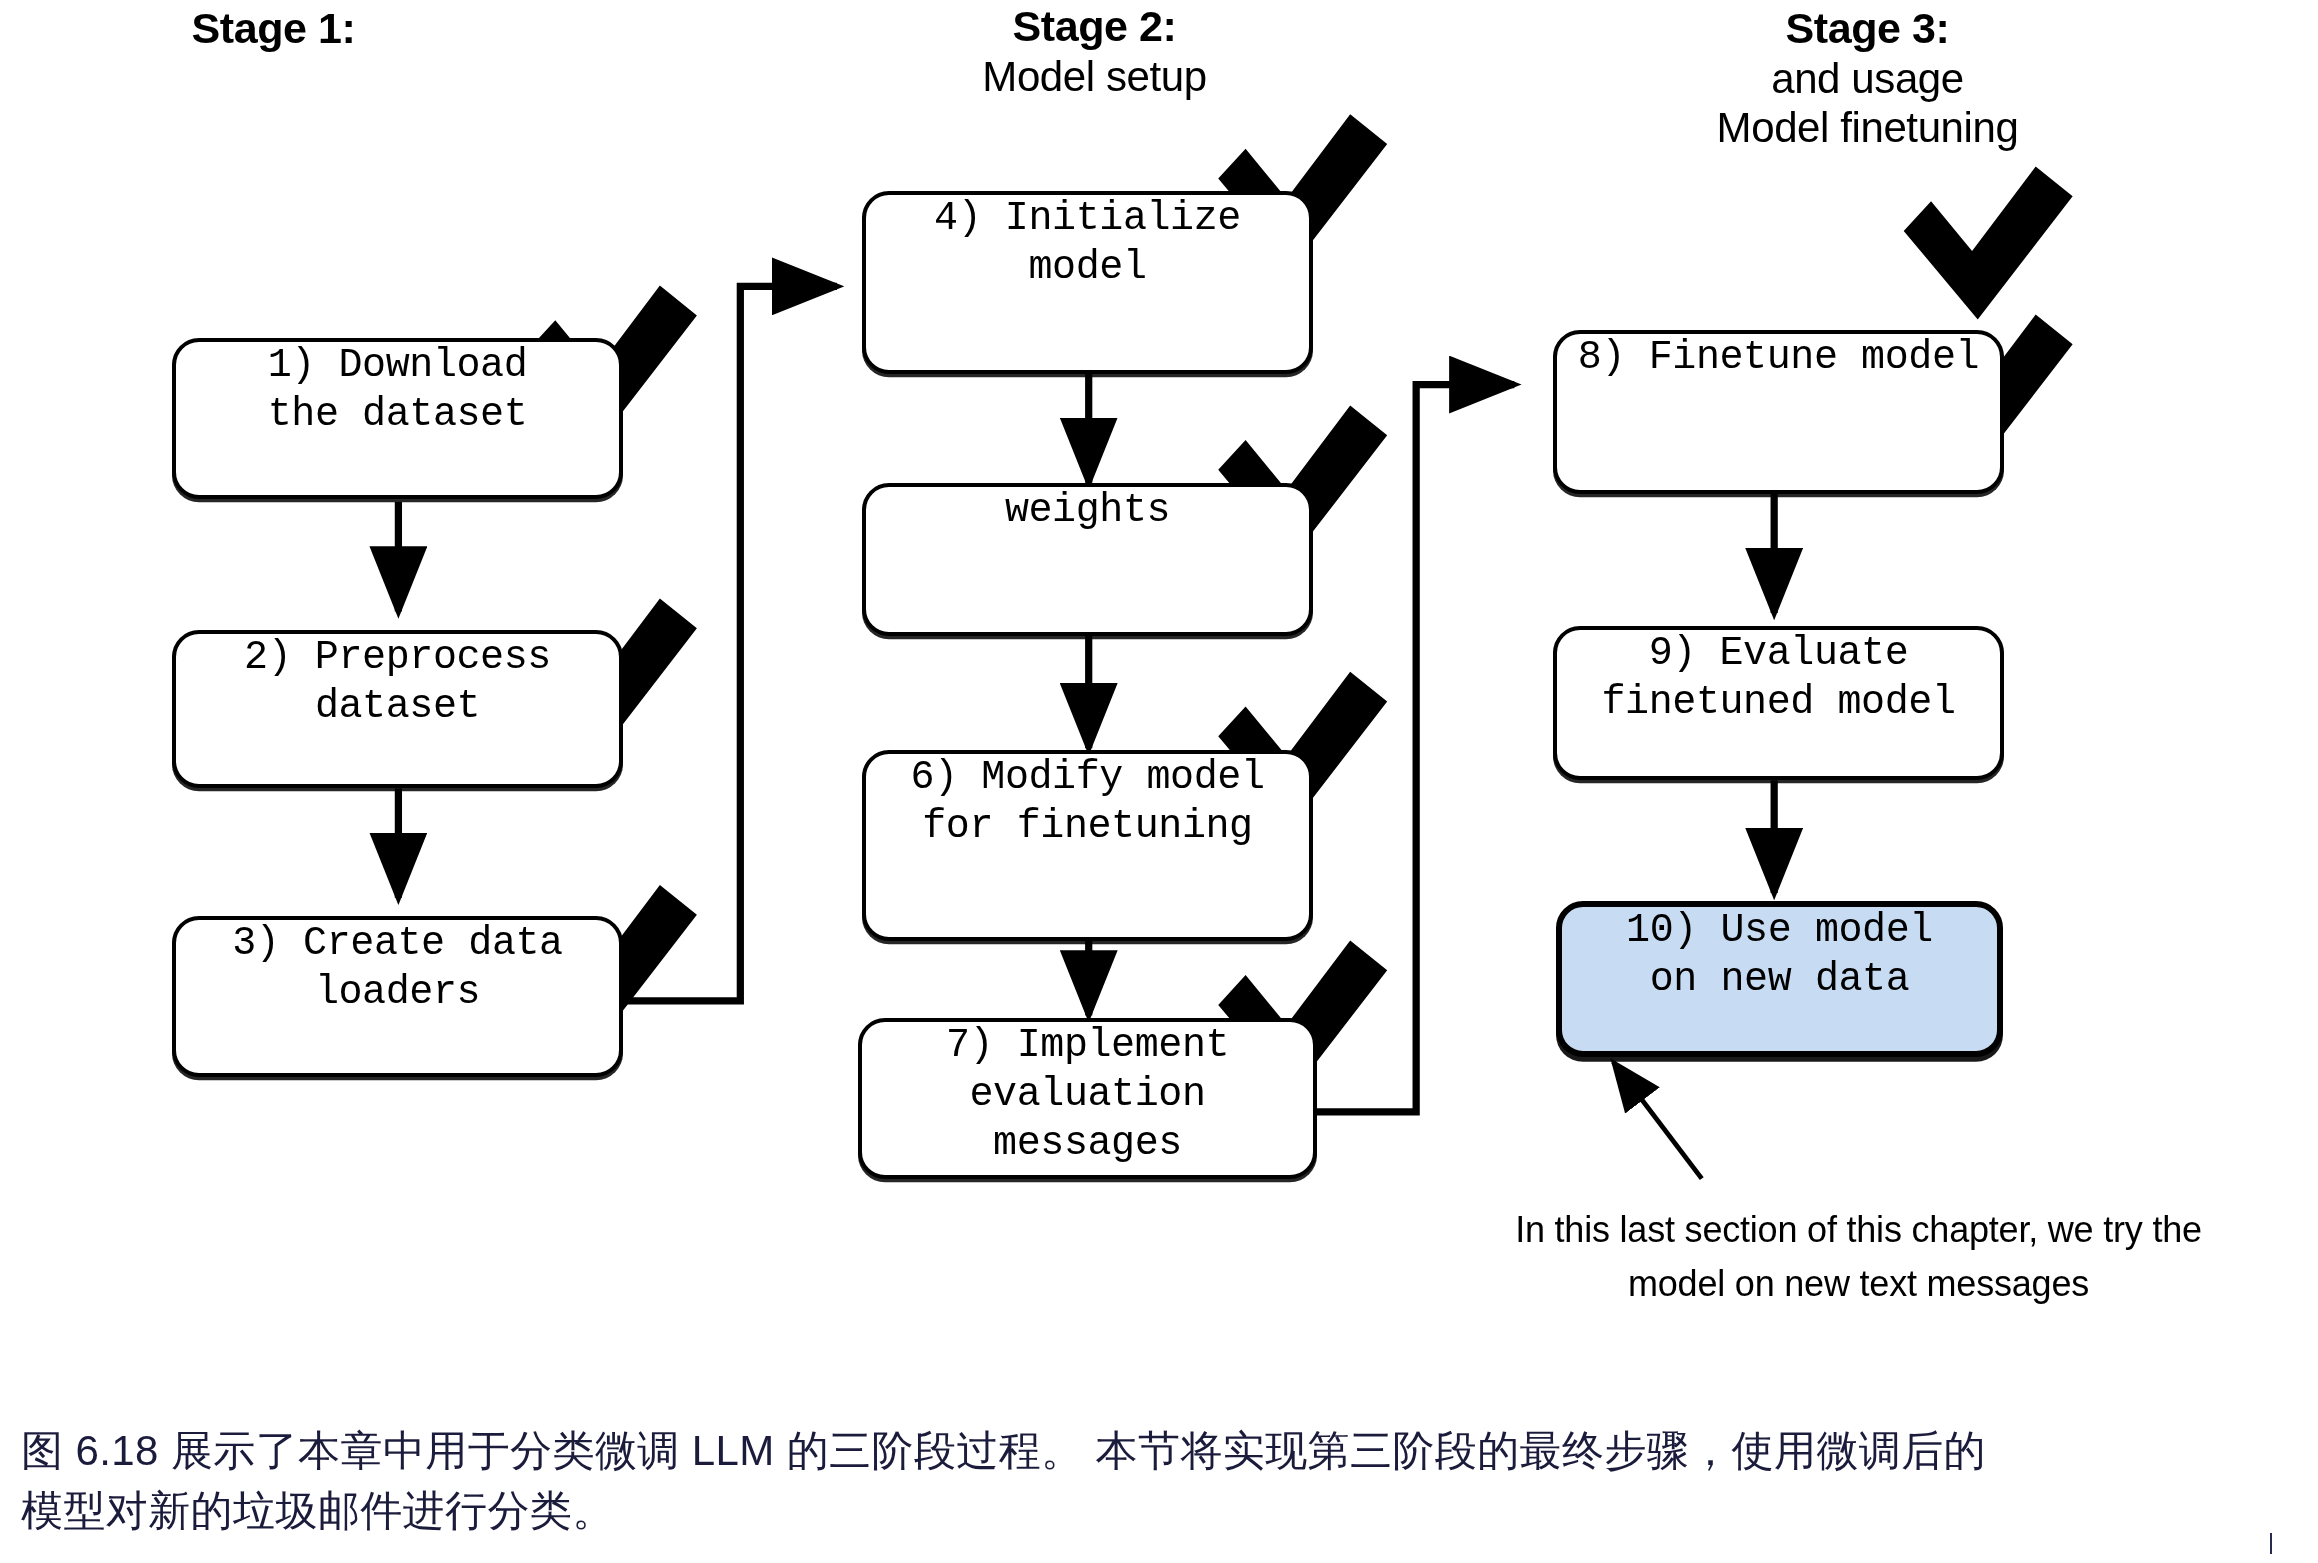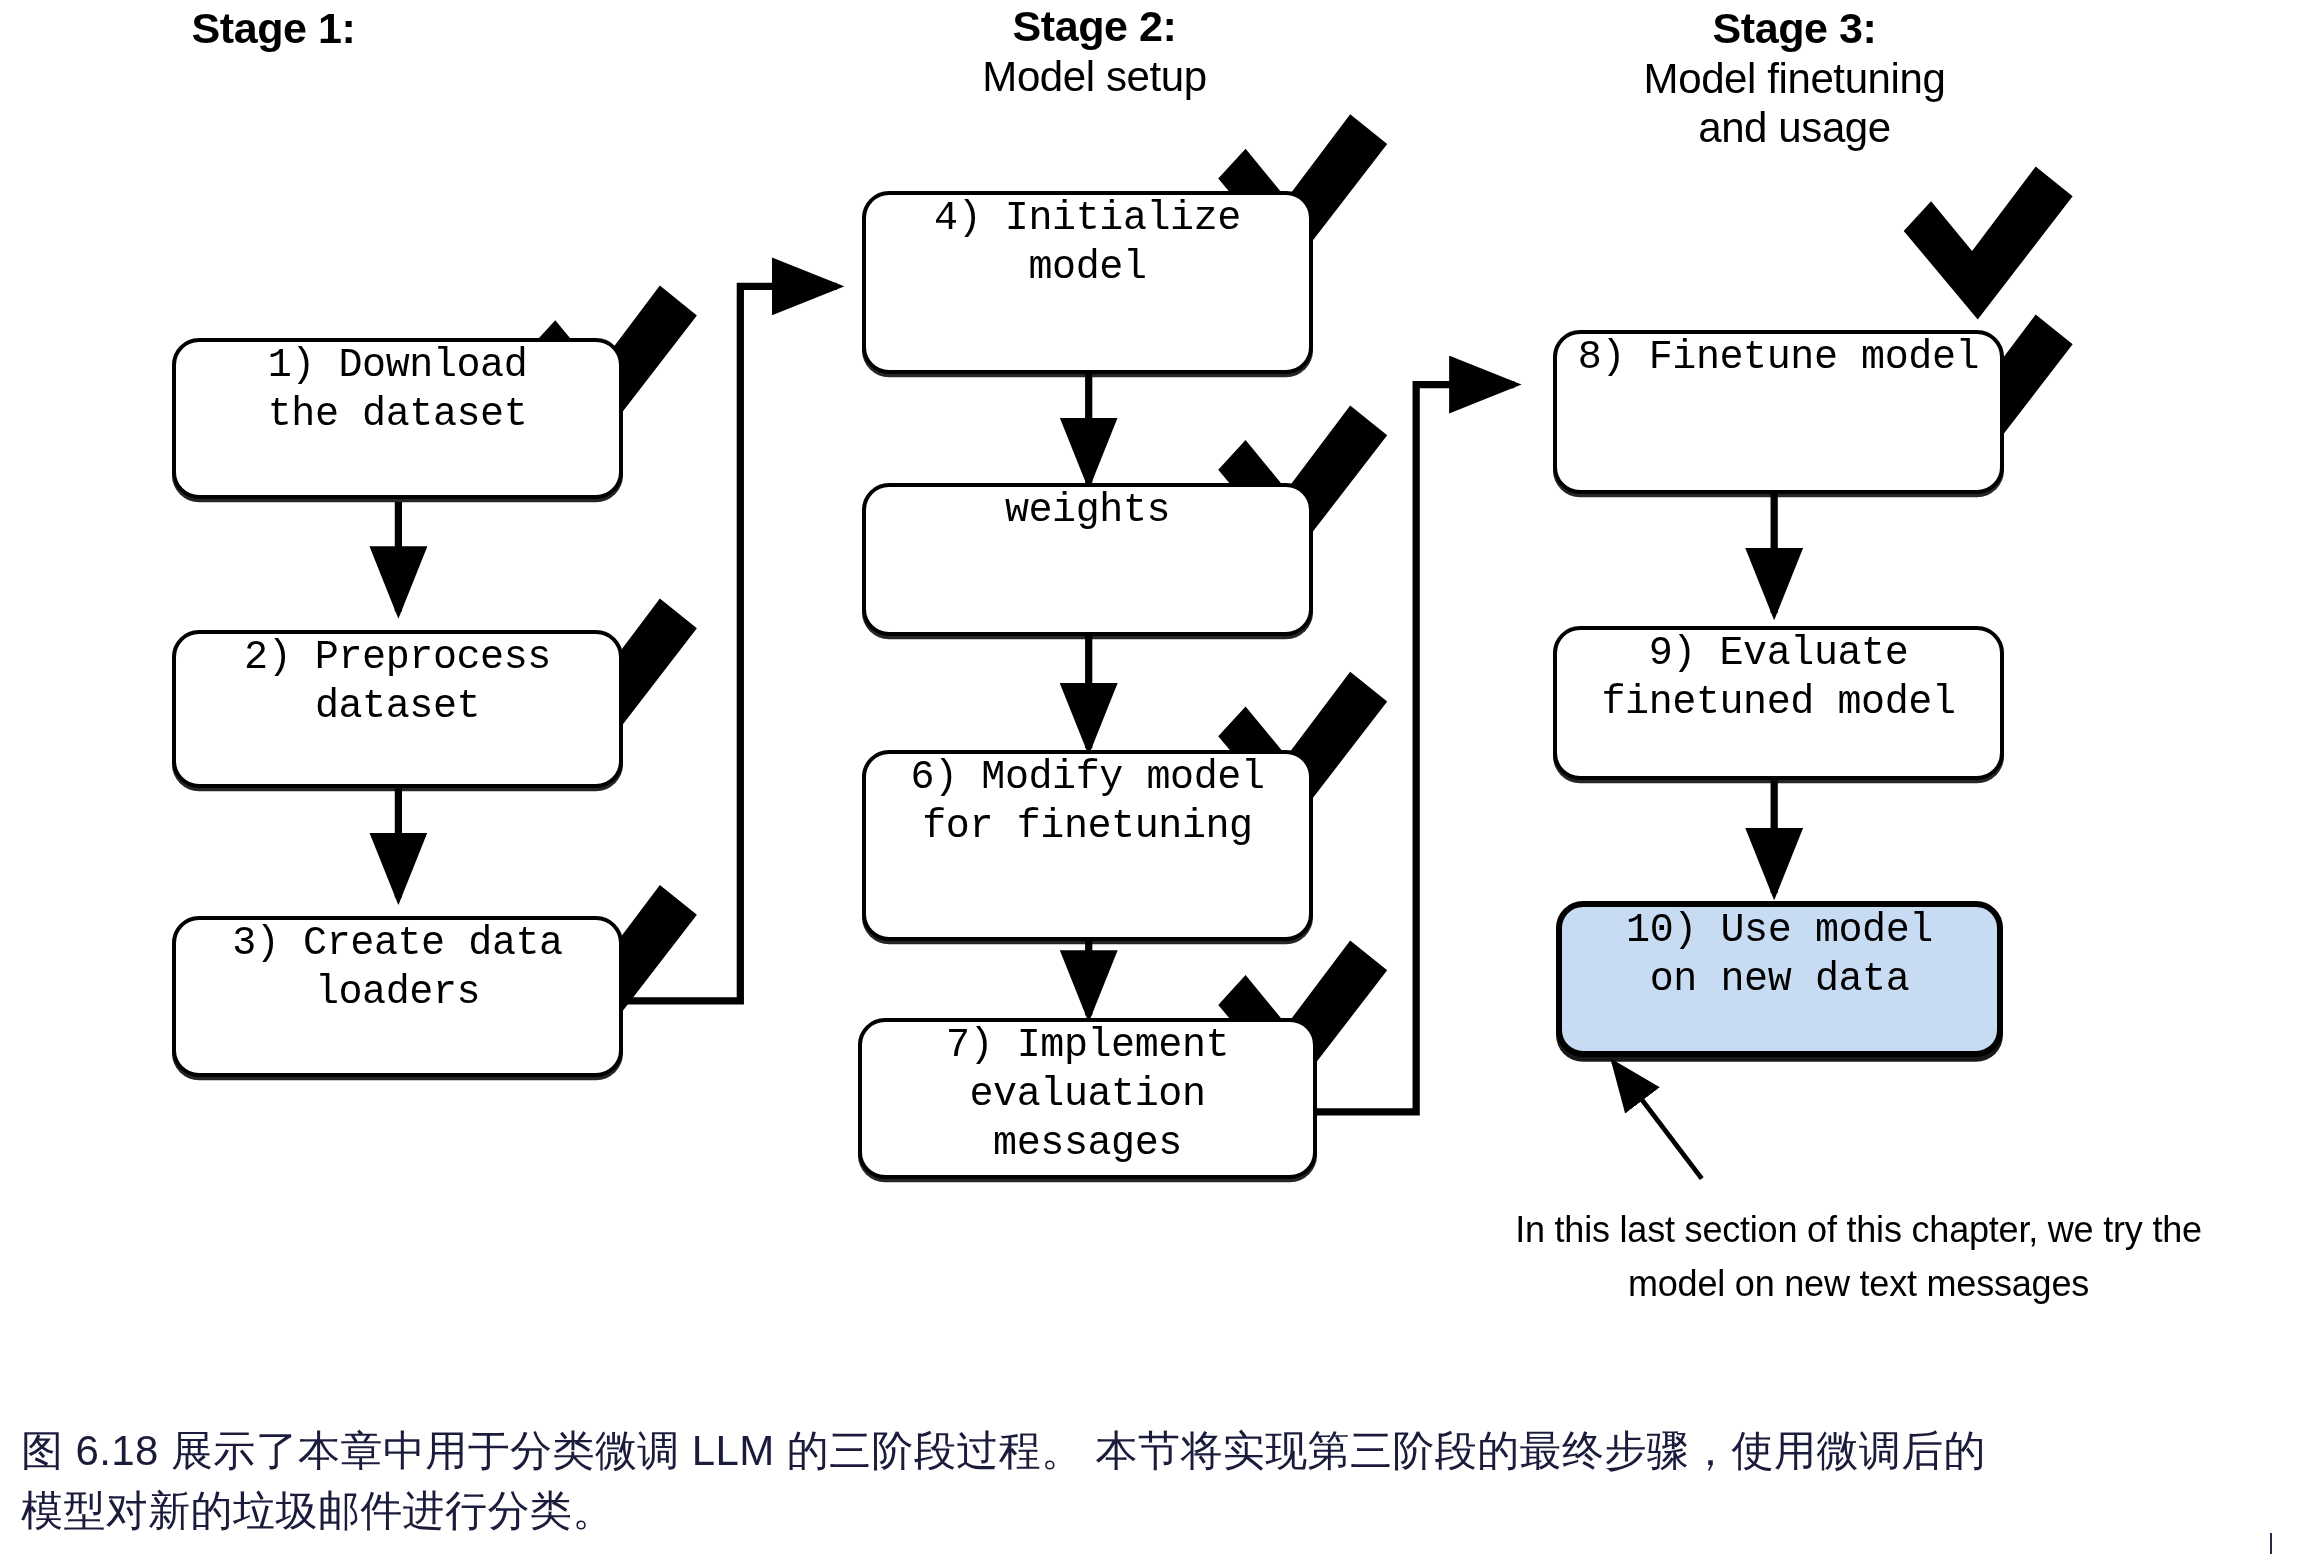--- a/index.html
+++ b/index.html
@@ -111,24 +111,24 @@
 
   <div class="stage-title" style="left:24px; top:3.2px; width:499px;">
     <span class="stage-label">Stage 1:</span>
   </div>
 
   <div class="stage-title" style="left:845px; top:1px; width:499px;">
     <span class="stage-label">Stage 2:</span>
     <span class="stage-desc">Model setup</span>
   </div>
 
-  <div class="stage-title" style="left:1529px; top:3.2px; width:531px;">
+  <div class="stage-title" style="left:1602px; top:3.2px; width:531px;">
     <span class="stage-label">Stage 3:</span>
+    <span class="stage-desc">and usage</span>
     <span class="stage-desc">Model finetuning</span>
-    <span class="stage-desc">and usage</span>
   </div>
 
   <svg class="overlay" viewBox="0 0 2882 1760">
     <defs>
       <marker id="arrowhead" markerWidth="10" markerHeight="8" refX="9" refY="4" orient="auto" markerUnits="strokeWidth">
         <path d="M0,0 L10,4 L0,8 z" fill="#000"></path>
       </marker>
       <marker id="arrowhead-thin" markerWidth="11" markerHeight="9" refX="10" refY="4.5" orient="auto" markerUnits="strokeWidth">
         <path d="M0,0 L11,4.5 L0,9 z" fill="#000"></path>
       </marker>

